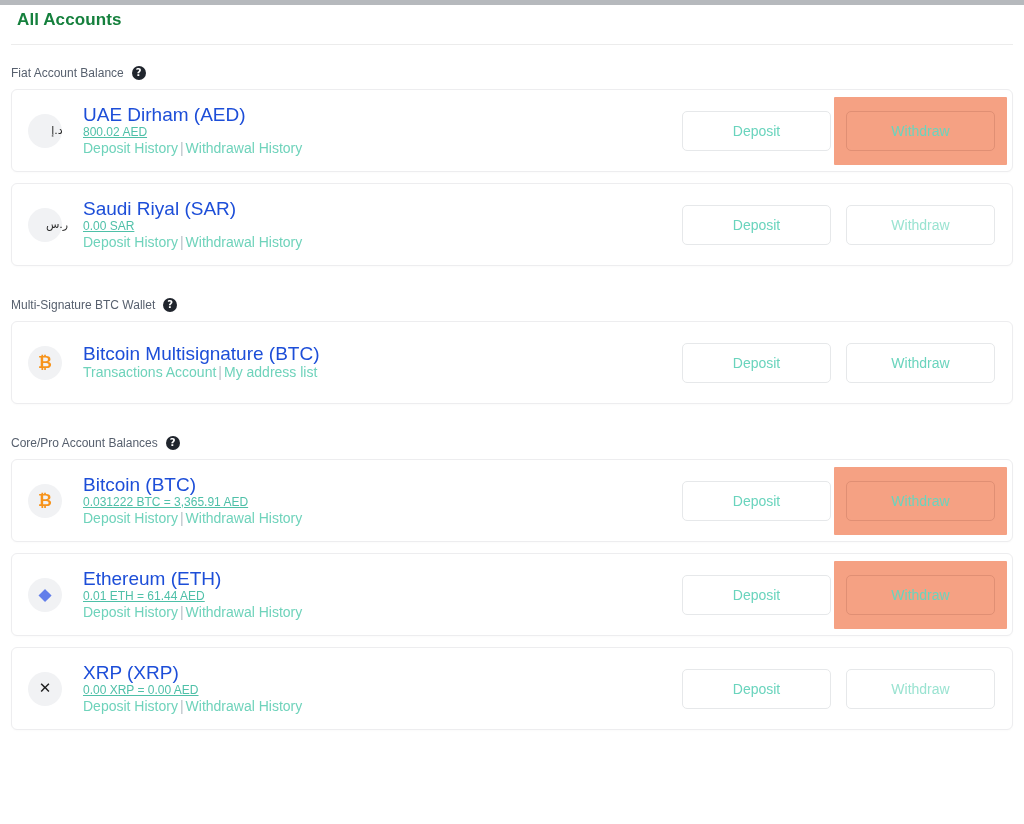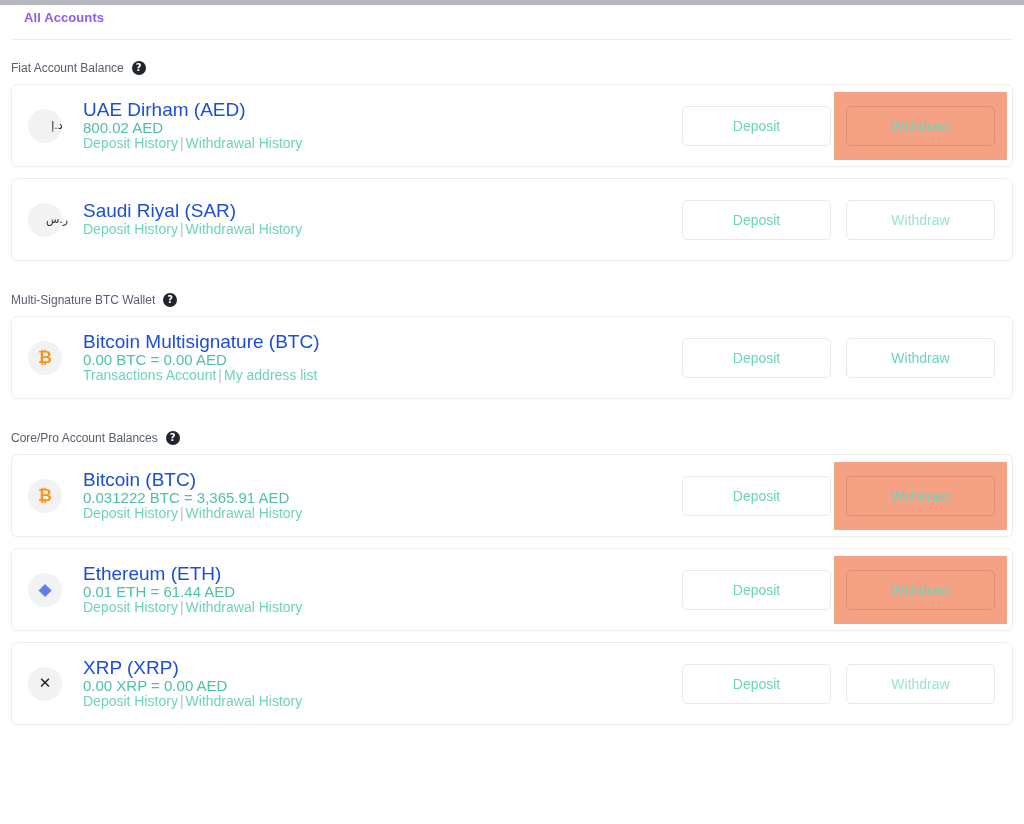--- a/index.html
+++ b/index.html
@@ -28,24 +28,24 @@
 
   .page {
     position: absolute;
     top: 5px;
     left: 0;
     width: 1024px;
   }
 
   
   .page-title {
-    font-size: 13px;
+    font-size: 17px;
     font-weight: bold;
-    color: #8b5cf6;
-    padding: 5px 0 0 24px;
+    color: #15803d;
+    padding: 5px 0 0 17px;
     letter-spacing: .1px;
   }
   .title-rule {
     margin: 14px 11px 0 11px;
     border-bottom: 1px solid #ececec;
   }
 
   
   .section-head {
     display: flex;
@@ -112,23 +112,24 @@
     margin-left: 21px;
     min-width: 0;
   }
   .acct-name {
     font-size: 19px;
     color: #1d4ed8;
     line-height: 17px;
     margin-bottom: 2px;
   }
   .acct-balance {
-    font-size: 15px;
+    font-size: 12px;
     color: #4fc0a8;
     line-height: 15px;
+    text-decoration: underline;
   }
   .acct-links {
     font-size: 14px;
     line-height: 16px;
     color: #8fdcc9;
   }
   .acct-links a {
     color: #6fd3bb;
     text-decoration: none;
   }
@@ -217,20 +218,21 @@
               <button class="btn withdraw dark">Withdraw</button>
             </div>
           </div>
         </div>
         <div class="card">
           <div class="coin-badge">
             <span class="glyph fiat">ر.س</span>
           </div>
           <div class="acct-info">
             <div class="acct-name">Saudi Riyal (SAR)</div>
+            <div class="acct-balance">0.00 SAR</div>
             <div class="acct-links"><a href="#">Deposit History</a><span class="sep">|</span><a href="#">Withdrawal History</a></div>
           </div>
           <div class="actions">
             <button class="btn deposit">Deposit</button>
             <button class="btn withdraw muted">Withdraw</button>
           </div>
         </div>
       </div>
       <div class="section-head">
         <span class="section-label">Multi-Signature BTC Wallet</span>
@@ -238,21 +240,20 @@
           <span>?</span>
         </span>
       </div>
       <div class="card-group">
         <div class="card">
           <div class="coin-badge">
             <span class="glyph btc">₿</span>
           </div>
           <div class="acct-info">
             <div class="acct-name">Bitcoin Multisignature (BTC)</div>
-            <div class="acct-balance">0.00 BTC = 0.00 AED</div>
             <div class="acct-links"><a href="#">Transactions Account</a><span class="sep">|</span><a href="#">My address list</a></div>
           </div>
           <div class="actions">
             <button class="btn deposit">Deposit</button>
             <button class="btn withdraw dark">Withdraw</button>
           </div>
         </div>
       </div>
       <div class="section-head">
         <span class="section-label">Core/Pro Account Balances</span>

